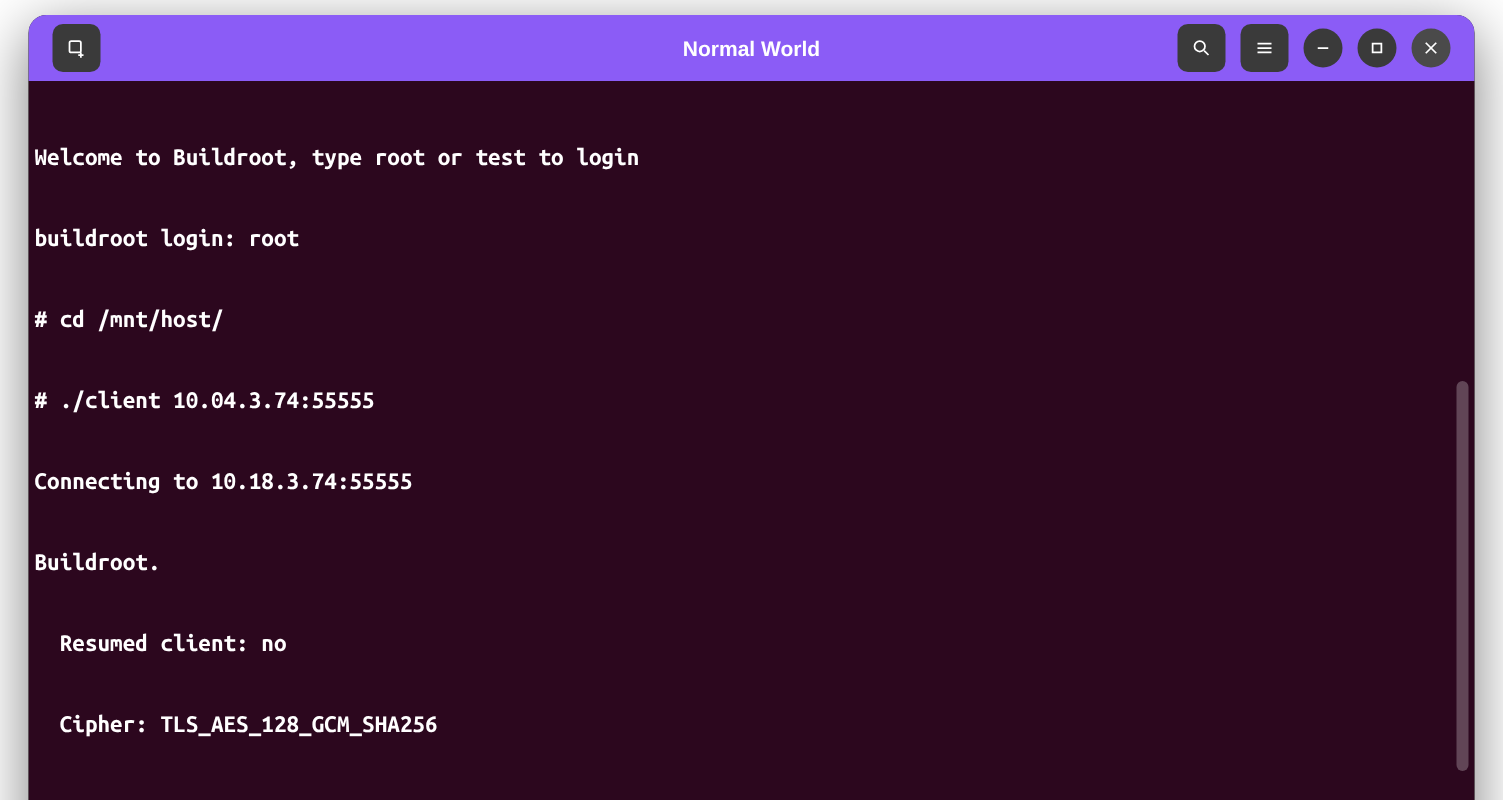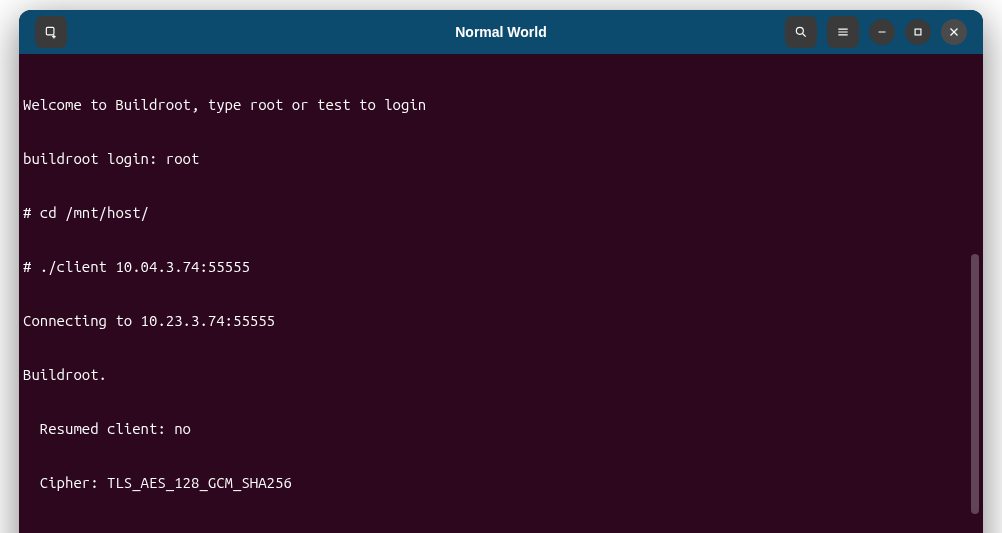--- a/index.html
+++ b/index.html
@@ -16,21 +16,21 @@
     }
     .window {
       width: 964px;
       background: #1e1e1e;
       border-radius: 12px;
       overflow: hidden;
       box-shadow: 0 10px 40px rgba(0,0,0,0.5);
     }
     .titlebar {
       height: 44px;
-      background: #0c4a6e;
+      background: #8b5cf6;
       display: flex;
       align-items: center;
       padding: 0 16px;
       position: relative;
     }
     .titlebar-left {
       display: flex;
       align-items: center;
       gap: 6px;
     }
@@ -84,20 +84,21 @@
       font-family: "Ubuntu Mono", "DejaVu Sans Mono", Menlo, Consolas, monospace;
       font-size: 15px;
       line-height: 18px;
       padding: 6px 4px 28px 4px;
       min-height: 460px;
       white-space: pre;
       position: relative;
     }
     .terminal-line {
       white-space: pre;
+      font-weight: bold;
     }
     .scrollbar {
       position: absolute;
       right: 4px;
       top: 200px;
       width: 8px;
       height: 260px;
       background: rgba(255,255,255,0.25);
       border-radius: 4px;
     }
@@ -147,21 +148,21 @@
             <line x1="18" y1="6" x2="6" y2="18"></line>
           </svg>
       </div>
     </div>
   </div>
   <div class="terminal">
     <div class="terminal-line">Welcome to Buildroot, type root or test to login</div>
     <div class="terminal-line">buildroot login: root</div>
     <div class="terminal-line"># cd /mnt/host/</div>
     <div class="terminal-line"># ./client 10.04.3.74:55555</div>
-    <div class="terminal-line">Connecting to 10.23.3.74:55555</div>
+    <div class="terminal-line">Connecting to 10.18.3.74:55555</div>
     <div class="terminal-line">Buildroot.</div>
     <div class="terminal-line">  Resumed client: no</div>
     <div class="terminal-line">  Cipher: TLS_AES_128_GCM_SHA256</div>
     
     
     
     
     
     
     

